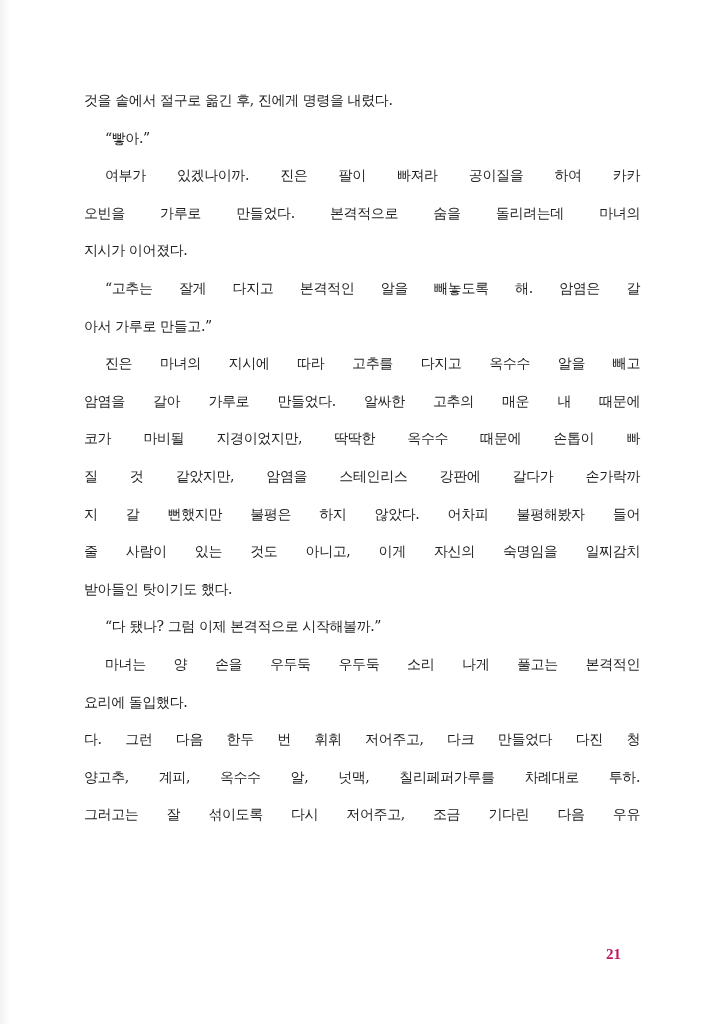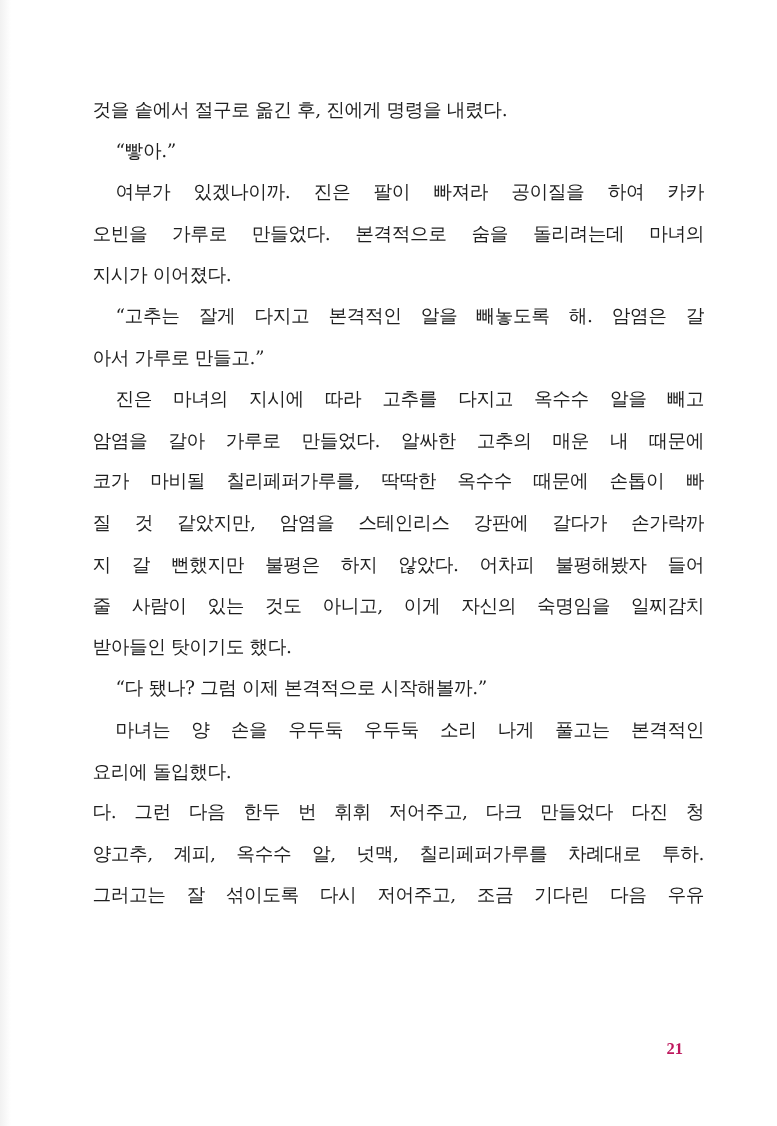--- a/index.html
+++ b/index.html
@@ -25,21 +25,21 @@
   }
   .text-block {
     position: absolute;
     left: 84px;
     top: 82px;
     width: 556px;
   }
   .line {
     height: 37.6px;
     line-height: 37.6px;
-    font-size: 17px;
+    font-size: 14px;
     white-space: nowrap;
     letter-spacing: -0.4px;
     text-align: justify;
     text-align-last: justify;
     display: block;
   }
   .line.last {
     text-align-last: left;
   }
   .line.indent {
@@ -63,21 +63,21 @@
 <div class="text-block">
   <span class="line last">것을 솥에서 절구로 옮긴 후, 진에게 명령을 내렸다.</span>
   <span class="line indent last">“빻아.”</span>
   <span class="line indent">여부가 있겠나이까. 진은 팔이 빠져라 공이질을 하여 카카</span>
   <span class="line">오빈을 가루로 만들었다. 본격적으로 숨을 돌리려는데 마녀의</span>
   <span class="line last">지시가 이어졌다.</span>
   <span class="line indent">“고추는 잘게 다지고 본격적인 알을 빼놓도록 해. 암염은 갈</span>
   <span class="line last">아서 가루로 만들고.”</span>
   <span class="line indent">진은 마녀의 지시에 따라 고추를 다지고 옥수수 알을 빼고</span>
   <span class="line">암염을 갈아 가루로 만들었다. 알싸한 고추의 매운 내 때문에</span>
-  <span class="line">코가 마비될 칠리페퍼가루를, 딱딱한 옥수수 때문에 손톱이 빠</span>
+  <span class="line">코가 마비될 지경이었지만, 딱딱한 옥수수 때문에 손톱이 빠</span>
   <span class="line">질 것 같았지만, 암염을 스테인리스 강판에 갈다가 손가락까</span>
   <span class="line">지 갈 뻔했지만 불평은 하지 않았다. 어차피 불평해봤자 들어</span>
   <span class="line">줄 사람이 있는 것도 아니고, 이게 자신의 숙명임을 일찌감치</span>
   <span class="line last">받아들인 탓이기도 했다.</span>
   <span class="line indent last">“다 됐나? 그럼 이제 본격적으로 시작해볼까.”</span>
   <span class="line indent">마녀는 양 손을 우두둑 우두둑 소리 나게 풀고는 본격적인</span>
   <span class="line last">요리에 돌입했다.</span>
   <span class="line">다. 그런 다음 한두 번 휘휘 저어주고, 다크 만들었다 다진 청</span>
   <span class="line">양고추, 계피, 옥수수 알, 넛맥, 칠리페퍼가루를 차례대로 투하.</span>
   <span class="line">그러고는 잘 섞이도록 다시 저어주고, 조금 기다린 다음 우유</span>

